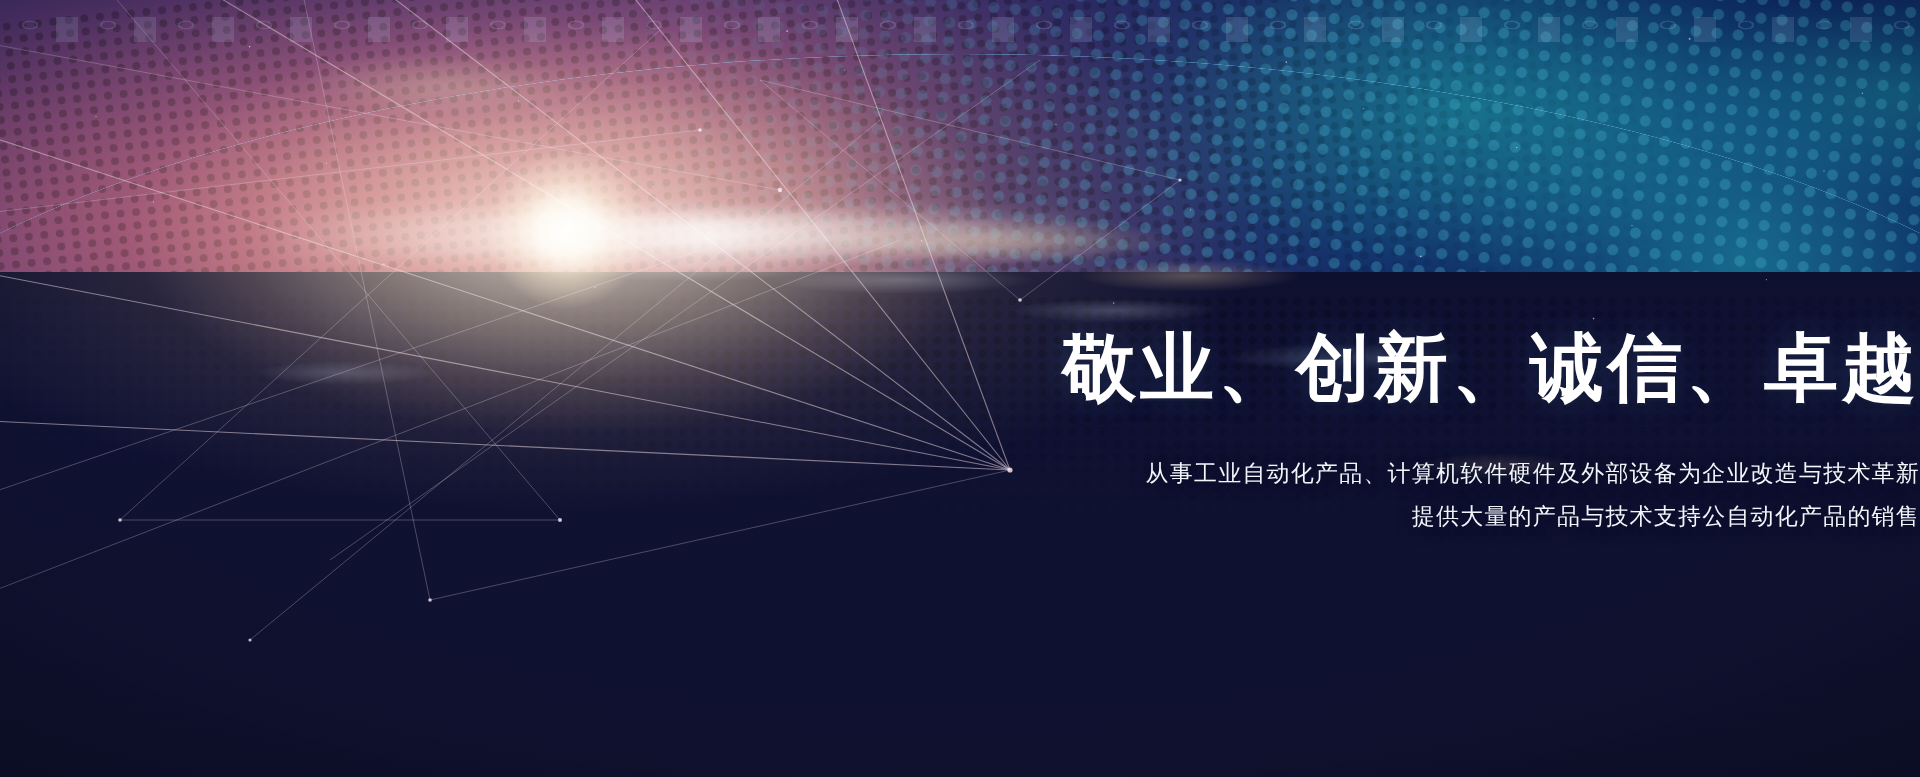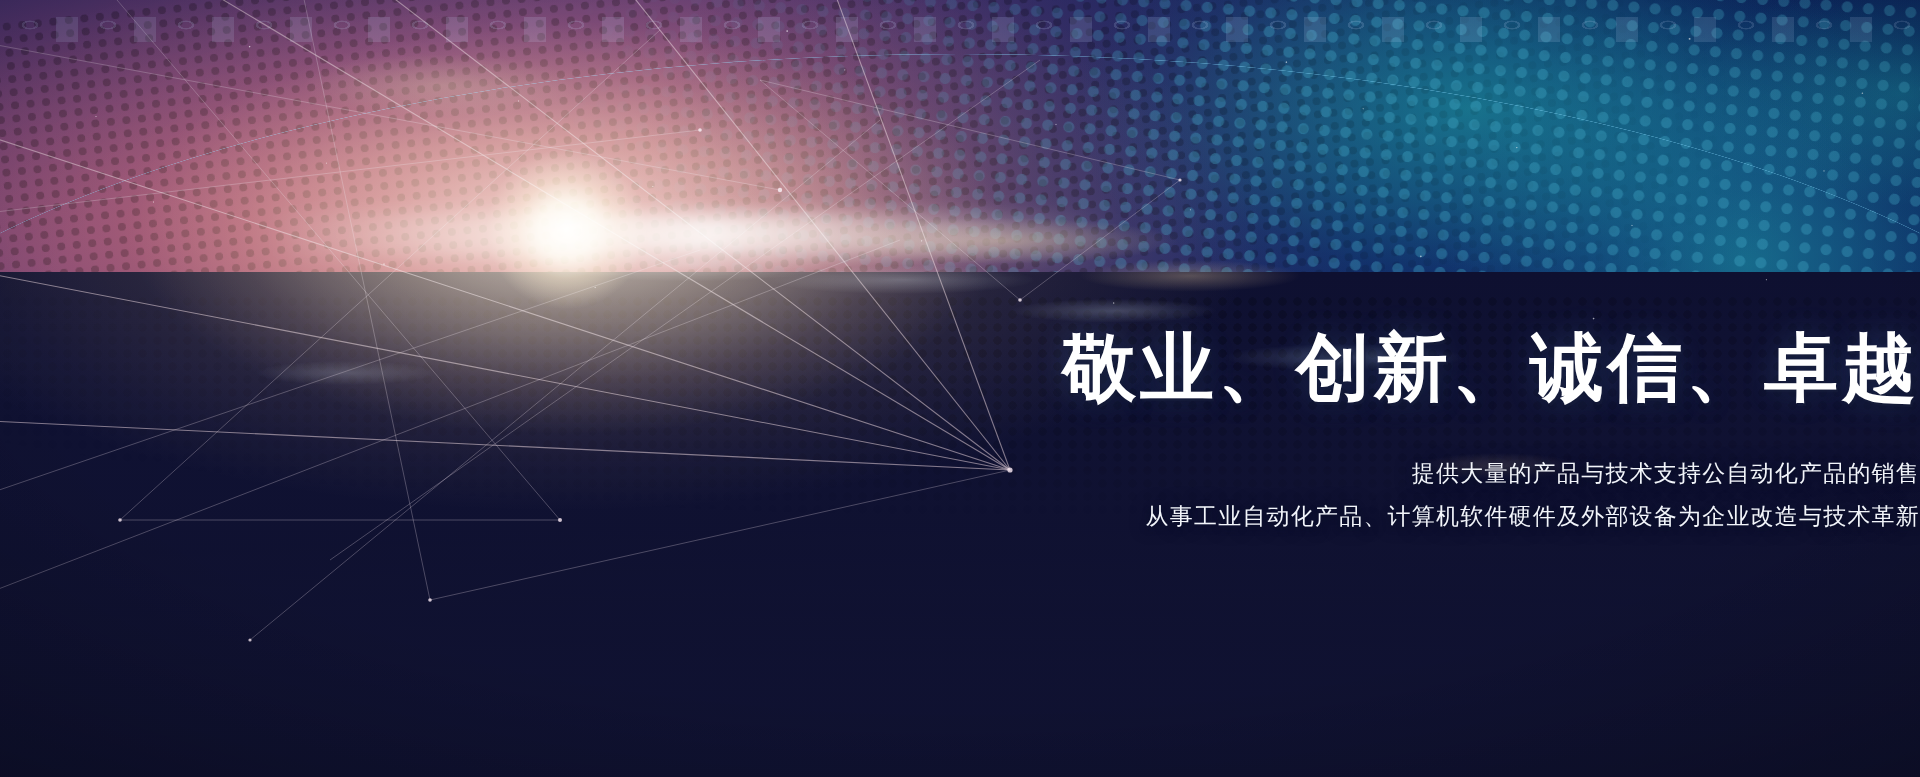--- a/index.html
+++ b/index.html
@@ -283,18 +283,18 @@
 
   <div class="layer stars"></div>
   <div class="top-strip"></div>
   <div class="layer sunburst"></div>
   <div class="sun-flare"></div>
   <div class="layer vignette"></div>
 
   <div class="copy">
     <h1 class="headline">敬业、创新、诚信、卓越</h1>
     <div class="sub-wrap">
+      <p class="sub">从事工业自动化产品、计算机软件硬件及外部设备为企业改造与技术革新</p>
       <p class="sub">提供大量的产品与技术支持公自动化产品的销售</p>
-      <p class="sub">从事工业自动化产品、计算机软件硬件及外部设备为企业改造与技术革新</p>
     </div>
   </div>
 
 </div>
 
 </body></html>

